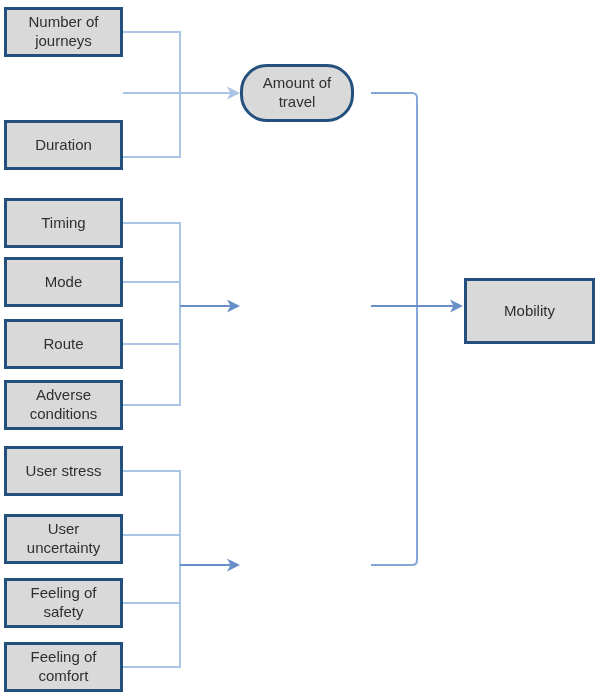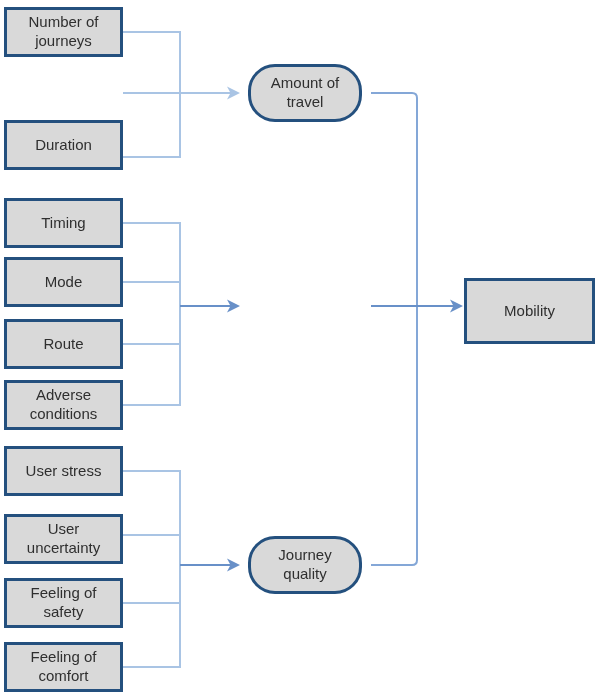--- a/index.html
+++ b/index.html
@@ -25,21 +25,21 @@
     display: flex;
     align-items: center;
     justify-content: center;
     text-align: center;
     color: #2f2f2f;
     font-size: 15px;
     line-height: 1.25;
     padding: 14px 6px;
   }
   .node.left { left: 4px;   width: 119px; height: 50px; }
-  .node.mid  { left: 248px; width: 114px; height: 58px; border-radius: 27px; }
+  .node.mid  { left: 240px; width: 114px; height: 58px; border-radius: 27px; }
   .node.out  { left: 464px; width: 131px; height: 66px; }
   .node-label { white-space: pre-line; }
 </style>
 </head>
 <body>
 
 <div class="canvas">
 
   <svg class="connectors" viewBox="0 0 600 699">
 
@@ -118,21 +118,18 @@
   </div>
   <div class="node left" style="top:642px">
     <span class="node-label">Feeling of
 comfort</span>
   </div>
 
   <div class="node mid" style="top:64px">
     <span class="node-label">Amount of
 travel</span>
   </div>
-  <div class="node mid" style="top:536px">
-    <span class="node-label">Journey quality</span>
-  </div>
 
   <div class="node out" style="top:278px">
     <span class="node-label">Mobility</span>
   </div>
 
 </div>
 
 </body></html>

